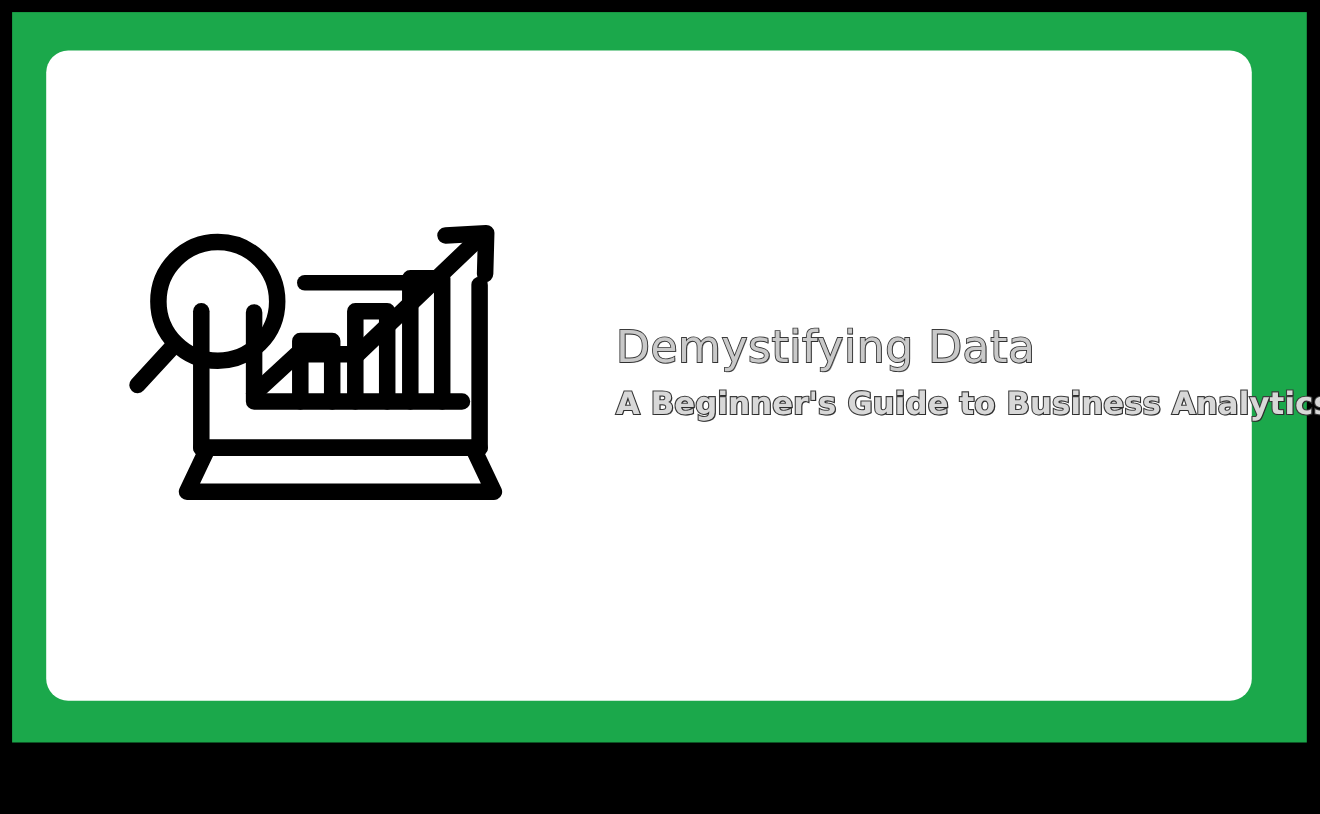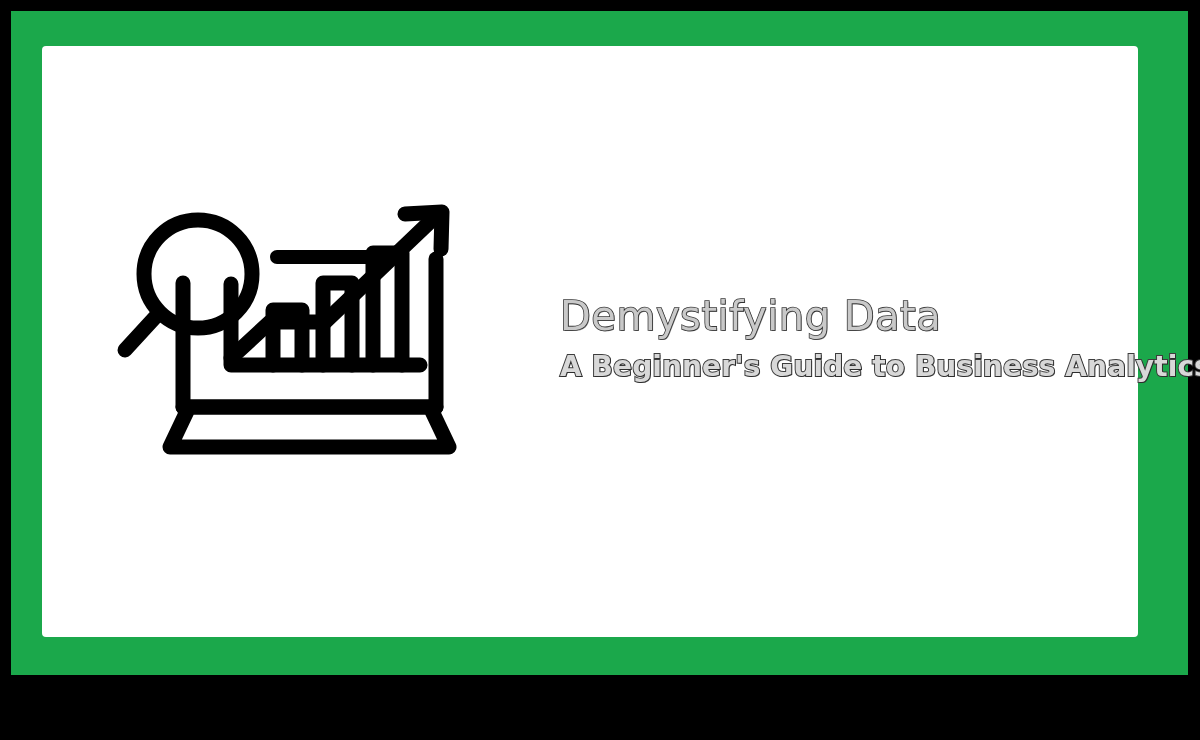--- a/index.html
+++ b/index.html
@@ -27,21 +27,21 @@
   }
 
   
   .card {
     position: absolute;
     left: 42px;
     top: 46px;
     width: 1096px;
     height: 591px;
     background: #FFFFFF;
-    border-radius: 4px;
+    border-radius: 20px;
     box-sizing: border-box;
   }
 
   
   .content {
     position: absolute;
     left: 0;
     top: 0;
     width: 1096px;
     height: 591px;

